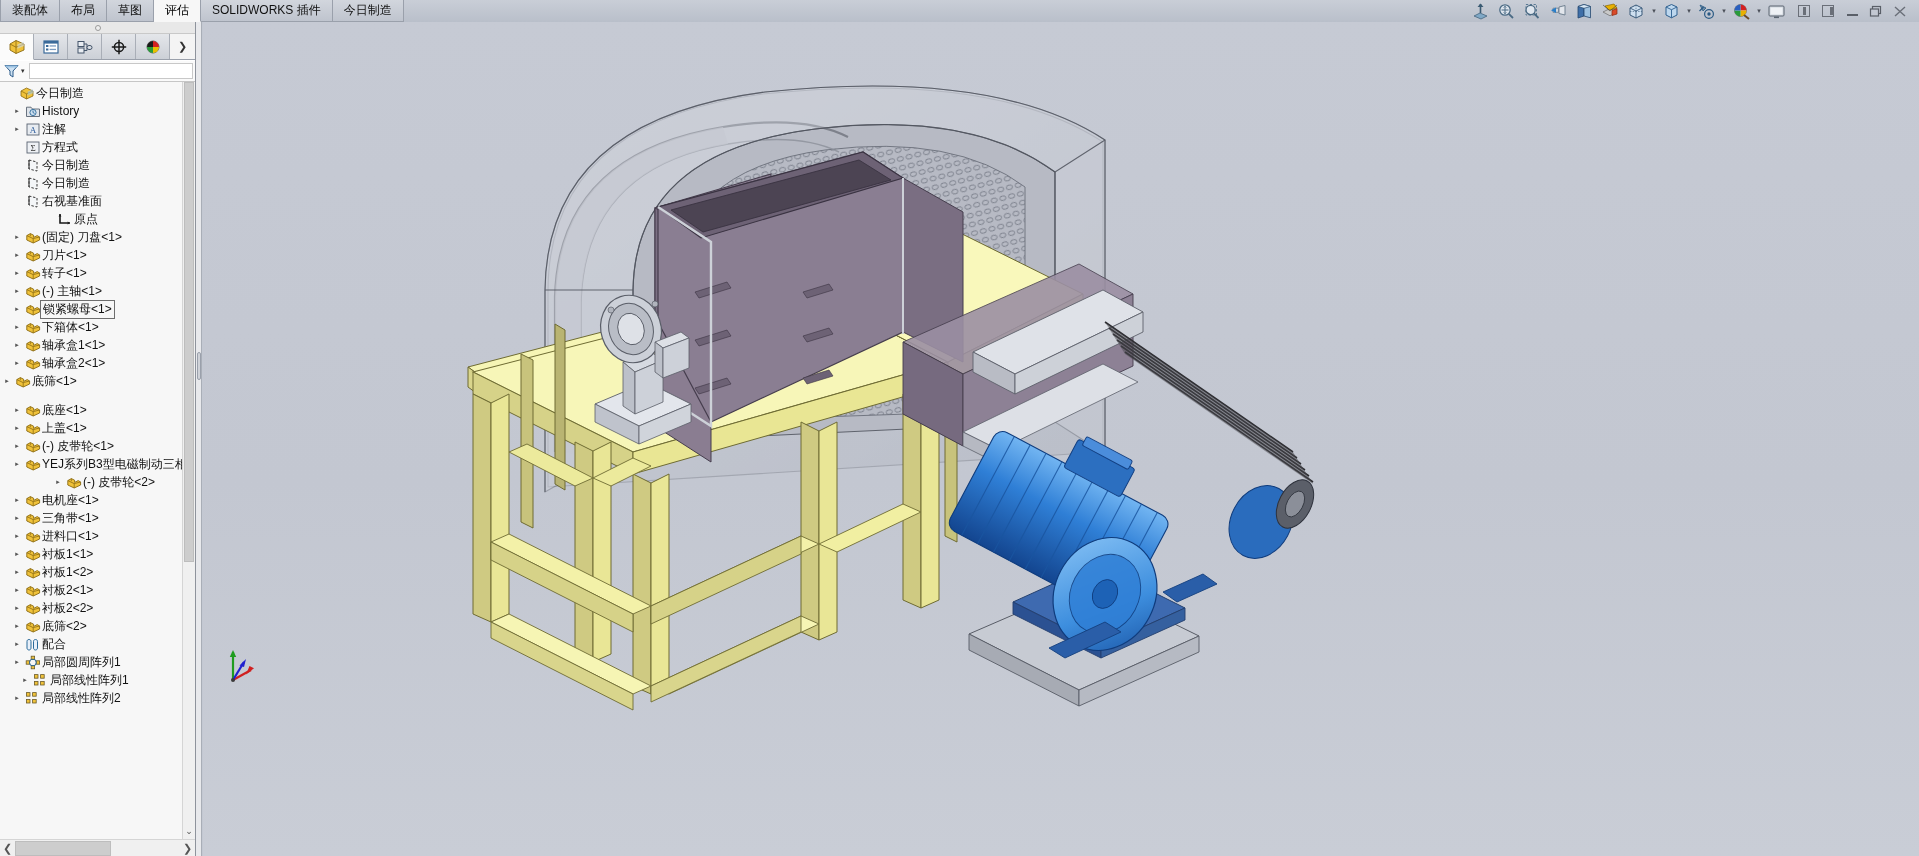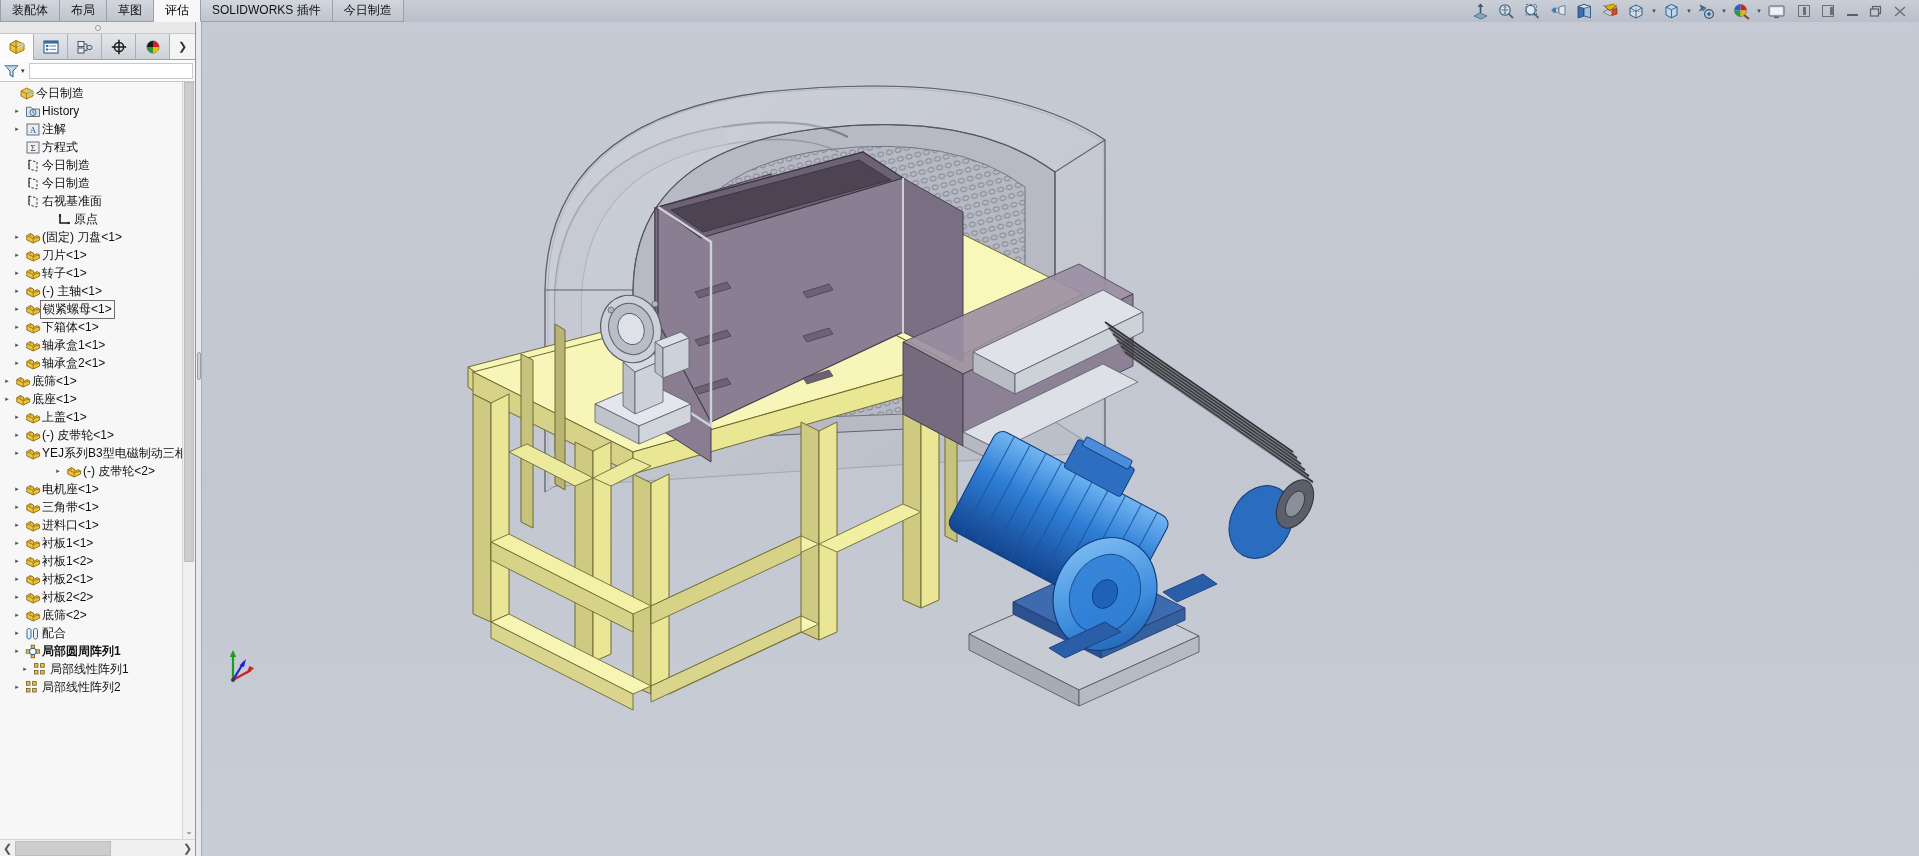--- a/index.html
+++ b/index.html
@@ -574,21 +574,21 @@
             <span class="ticon">
               <svg width="16" height="15" viewBox="0 0 16 15">
                 <path d="M1.8 5.6 L5.4 3.6 L8.6 5.2 L8.6 7.4 L12.2 5.6 L14.6 7 L14.6 10 L8.2 13 L1.8 10 Z" fill="#f0c23a" stroke="#8a6a12" stroke-width="0.9"></path>
                 <path d="M1.8 5.6 L8.2 8.6 L14.6 7" fill="none" stroke="#8a6a12" stroke-width="0.8"></path>
                 <path d="M8.2 8.6 L8.2 13" stroke="#8a6a12" stroke-width="0.8"></path>
                 <path d="M5.4 3.6 L5.4 6.2" stroke="#8a6a12" stroke-width="0.7"></path>
               </svg>
             </span>
             <span class="tlabel">底筛&lt;1&gt;</span>
           </div>
-          <div class="tnode" style="">
+          <div class="tnode" style="padding-left: 10px; margin-top: 11px;">
             <span class="arrow">▸</span>
             <span class="ticon">
               <svg width="16" height="15" viewBox="0 0 16 15">
                 <path d="M1.8 5.6 L5.4 3.6 L8.6 5.2 L8.6 7.4 L12.2 5.6 L14.6 7 L14.6 10 L8.2 13 L1.8 10 Z" fill="#f0c23a" stroke="#8a6a12" stroke-width="0.9"></path>
                 <path d="M1.8 5.6 L8.2 8.6 L14.6 7" fill="none" stroke="#8a6a12" stroke-width="0.8"></path>
                 <path d="M8.2 8.6 L8.2 13" stroke="#8a6a12" stroke-width="0.8"></path>
                 <path d="M5.4 3.6 L5.4 6.2" stroke="#8a6a12" stroke-width="0.7"></path>
               </svg>
             </span>
             <span class="tlabel">底座&lt;1&gt;</span>
@@ -740,21 +740,21 @@
           <div class="tnode" style="padding-left: 10px;">
             <span class="arrow">▸</span>
             <span class="ticon">
               <svg width="16" height="15" viewBox="0 0 16 15">
                 <path d="M4 2.5 C2.6 2.5 2 3.4 2 4.4 L2 11 C2 12.2 2.9 13 4 13 C5.1 13 6 12.2 6 11 L6 4.4 C6 3.4 5.4 2.5 4 2.5 Z" fill="#e8f0fa" stroke="#2a6a9a" stroke-width="1"></path>
                 <path d="M10.5 2.5 C9.1 2.5 8.5 3.4 8.5 4.4 L8.5 11 C8.5 12.2 9.4 13 10.5 13 C11.6 13 12.5 12.2 12.5 11 L12.5 4.4 C12.5 3.4 11.9 2.5 10.5 2.5 Z" fill="#e8f0fa" stroke="#2a6a9a" stroke-width="1"></path>
               </svg>
             </span>
             <span class="tlabel">配合</span>
           </div>
-          <div class="tnode" style="padding-left: 10px; font-weight: bold;">
+          <div class="tnode" style="padding-left: 10px;">
             <span class="arrow">▸</span>
             <span class="ticon">
               <svg width="16" height="15" viewBox="0 0 16 15">
                 <rect x="6.2" y="1.2" width="3.4" height="3.4" fill="#f0c23a" stroke="#6a5a2a" stroke-width="0.8"></rect>
                 <rect x="1.2" y="5.8" width="3.4" height="3.4" fill="#f0c23a" stroke="#6a5a2a" stroke-width="0.8"></rect>
                 <rect x="11.2" y="5.8" width="3.4" height="3.4" fill="#f0c23a" stroke="#6a5a2a" stroke-width="0.8"></rect>
                 <rect x="6.2" y="10.4" width="3.4" height="3.4" fill="#f0c23a" stroke="#6a5a2a" stroke-width="0.8"></rect>
                 <circle cx="7.9" cy="7.5" r="3.4" fill="none" stroke="#2a6a9a" stroke-width="1"></circle>
               </svg>
             </span>

